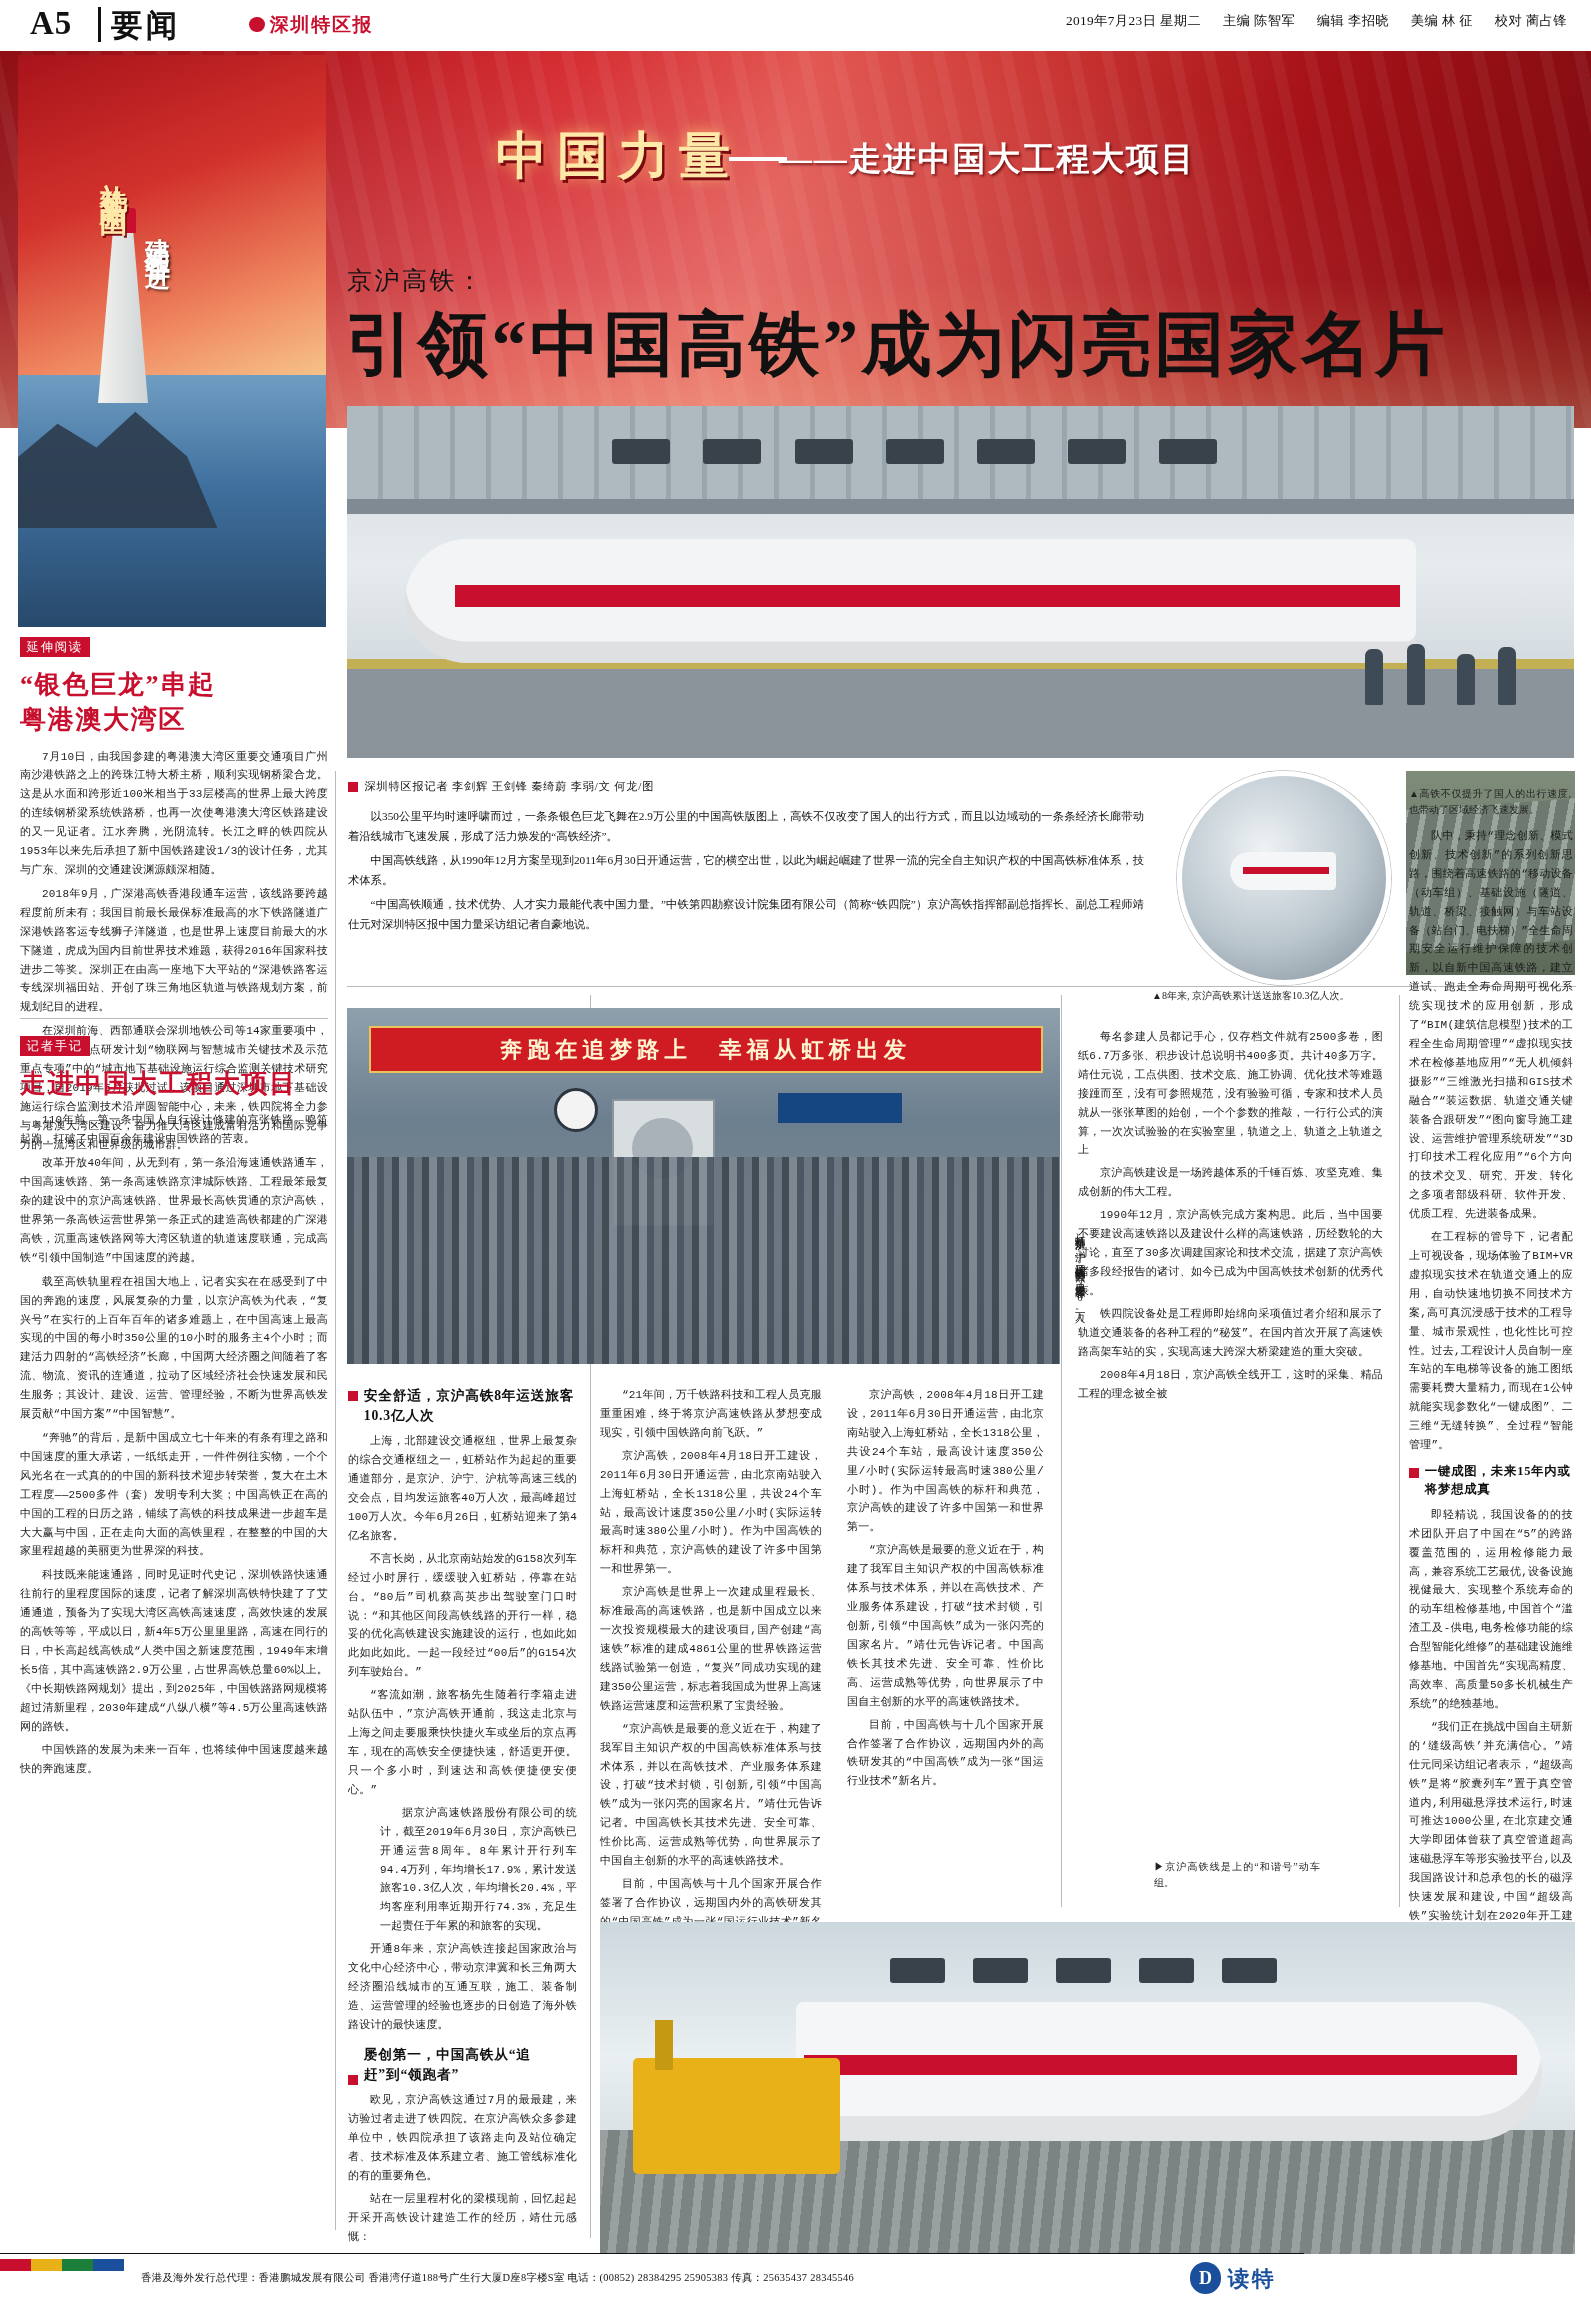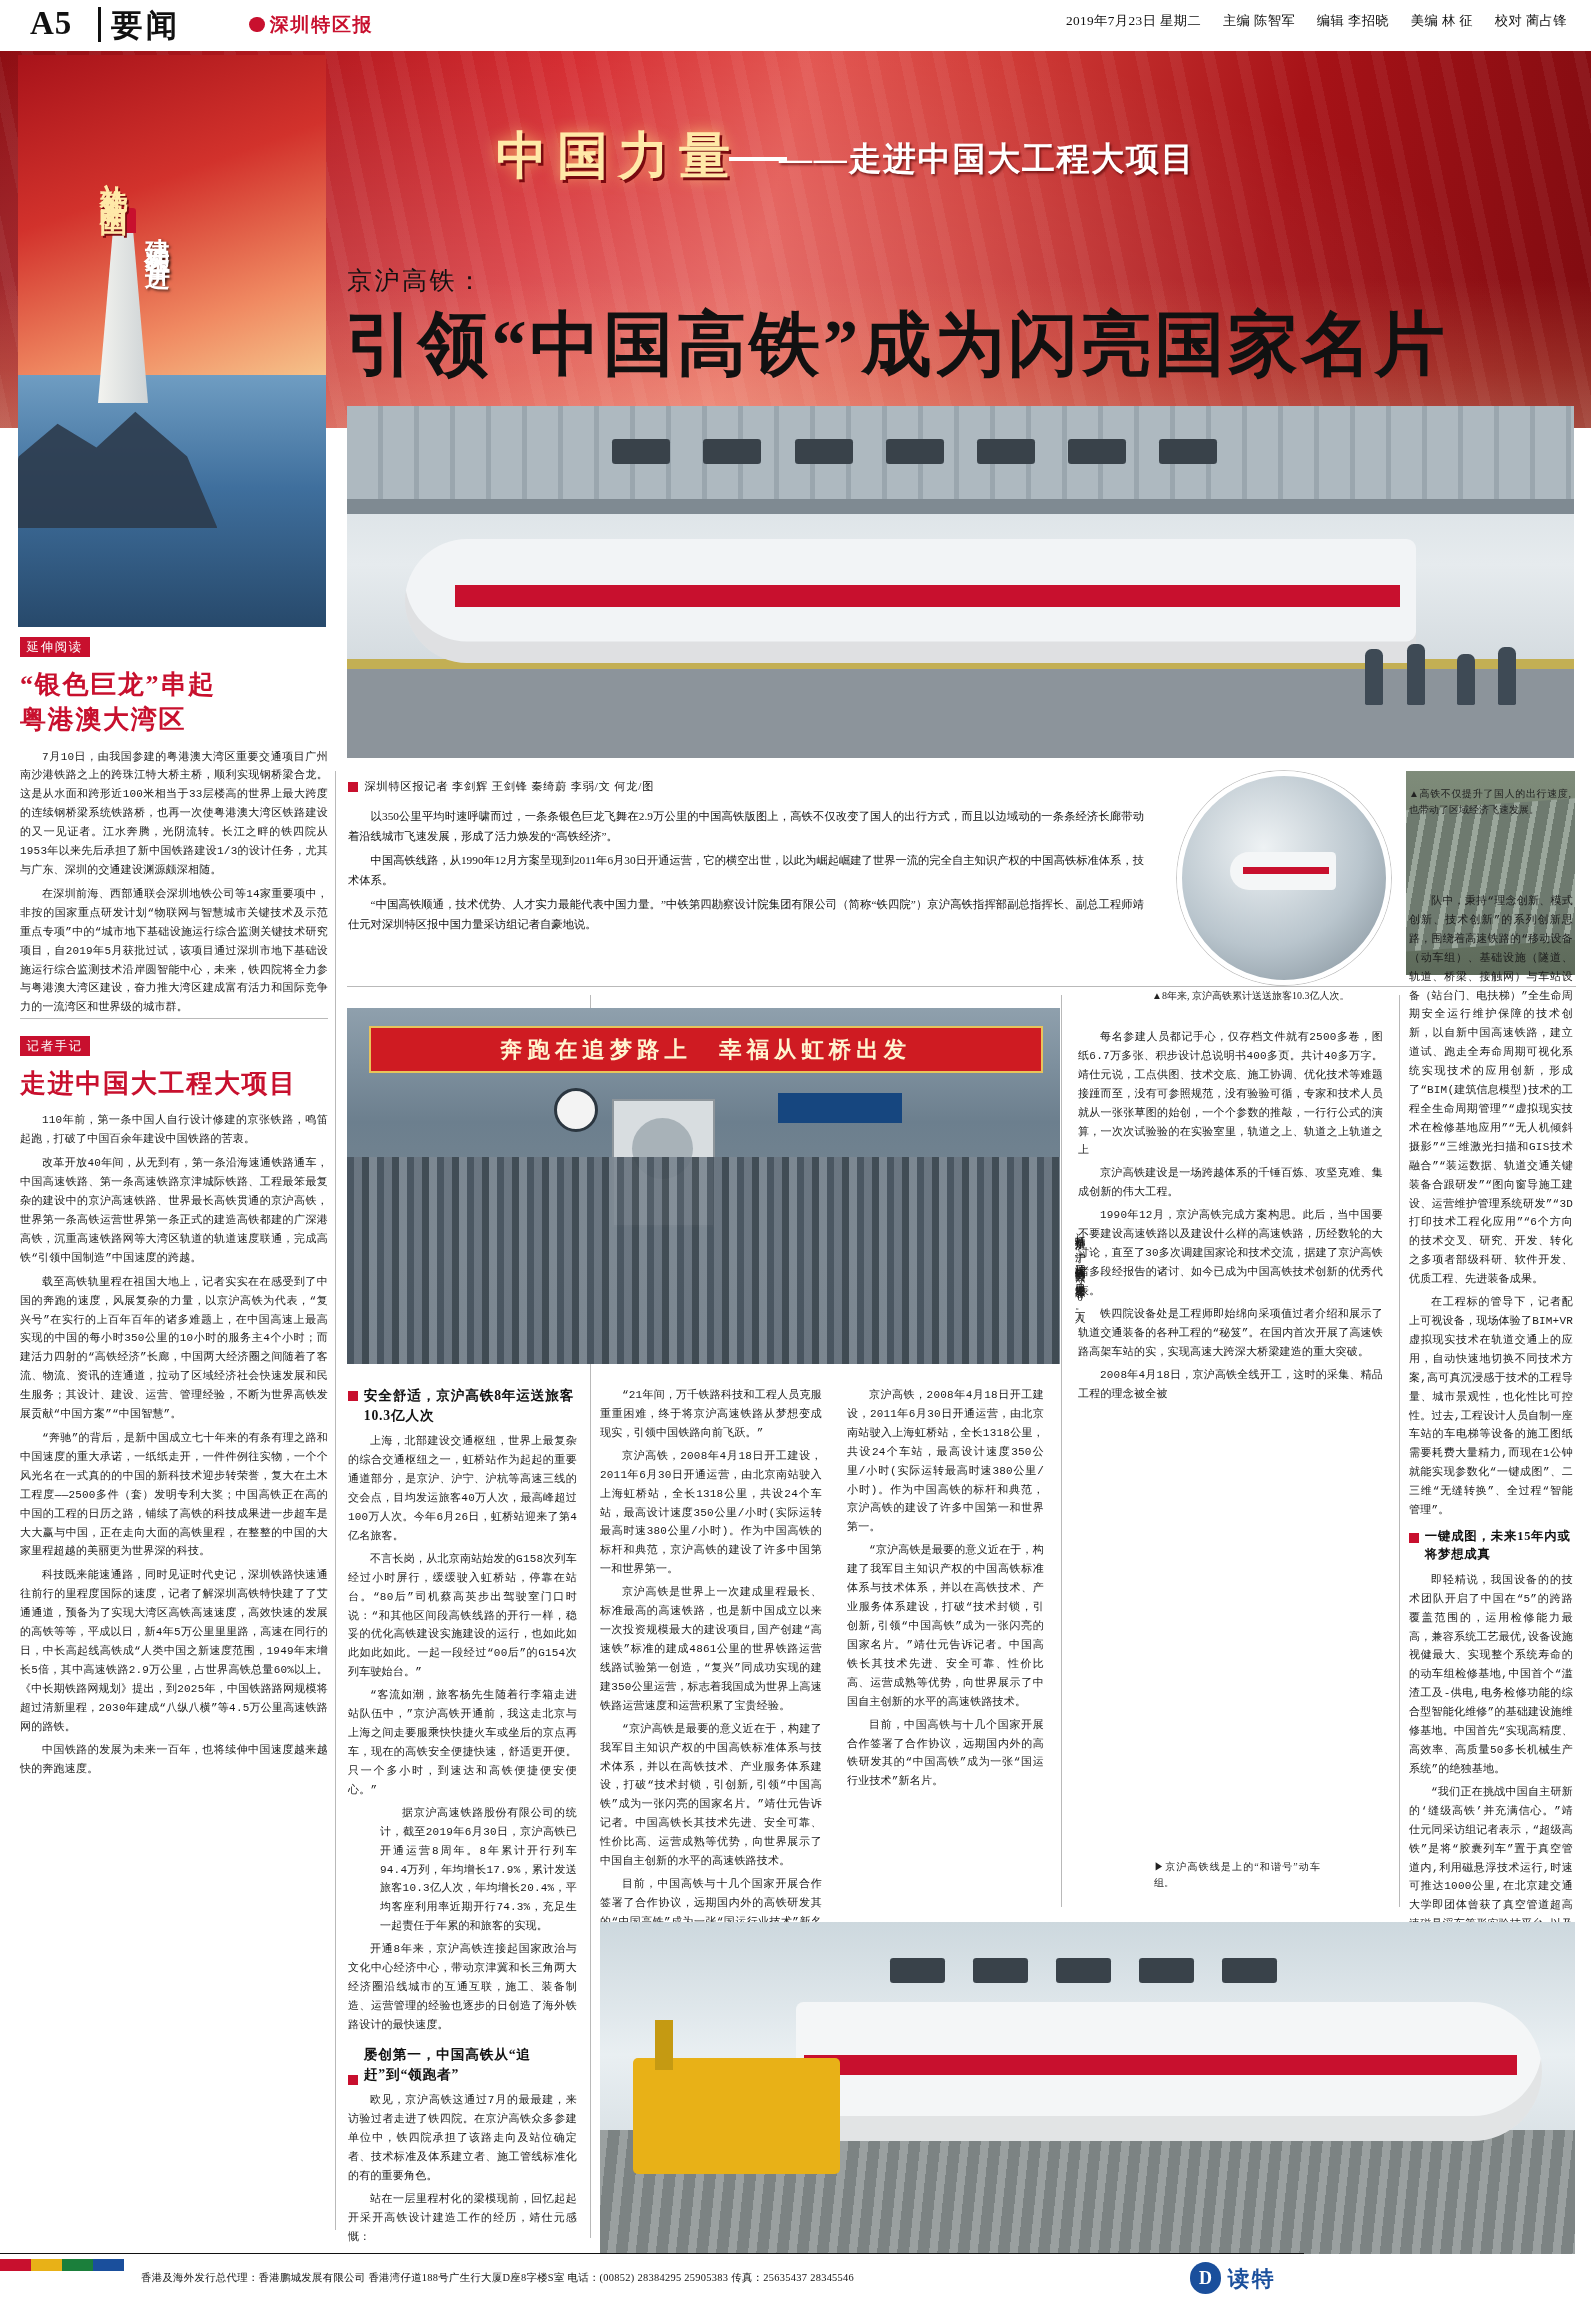--- a/index.html
+++ b/index.html
@@ -215,20 +215,21 @@
   <div class="rule-v" style="left:1061px;top:995px;height:912px;"></div>
   <div class="rule-v" style="left:1399px;top:995px;height:912px;"></div>
   <div class="rule-h" style="left:20px;top:1018px;width:308px;"></div>
   <div class="rule-h" style="left:347px;top:986px;width:1229px;"></div>
 
   <div class="col" style="left:20px;top:637px;width:308px;">
     <span class="tag">延伸阅读</span>
     <div class="big-head" style="margin-top:10px;">“银色巨龙”串起</div>
     <div class="big-head">粤港澳大湾区</div>
     <div class="body-cn ind" style="margin-top:10px;">7月10日，由我国参建的粤港澳大湾区重要交通项目广州南沙港铁路之上的跨珠江特大桥主桥，顺利实现钢桥梁合龙。这是从水面和跨形近100米相当于33层楼高的世界上最大跨度的连续钢桥梁系统铁路桥，也再一次使粤港澳大湾区铁路建设的又一见证者。江水奔腾，光阴流转。长江之畔的铁四院从1953年以来先后承担了新中国铁路建设1/3的设计任务，尤其与广东、深圳的交通建设渊源颇深相随。</div>
+    <div class="body-cn ind" style="margin-top:5px;">2018年9月，广深港高铁香港段通车运营，该线路要跨越程度前所未有；我国目前最长最保标准最高的水下铁路隧道广深港铁路客运专线狮子洋隧道，也是世界上速度目前最大的水下隧道，虎成为国内目前世界技术难题，获得2016年国家科技进步二等奖。深圳正在由高一座地下大平站的“深港铁路客运专线深圳福田站、开创了珠三角地区轨道与铁路规划方案，前规划纪目的进程。</div>
     <div class="body-cn ind" style="margin-top:5px;">在深圳前海、西部通联会深圳地铁公司等14家重要项中，非按的国家重点研发计划“物联网与智慧城市关键技术及示范重点专项”中的“城市地下基础设施运行综合监测关键技术研究项目，自2019年5月获批过试，该项目通过深圳市地下基础设施运行综合监测技术沿岸圆智能中心，未来，铁四院将全力参与粤港澳大湾区建设，奋力推大湾区建成富有活力和国际竞争力的一流湾区和世界级的城市群。</div>
   </div>
 
   <div class="col" style="left:20px;top:1036px;width:308px;">
     <span class="tag">记者手记</span>
     <div class="big-head" style="margin-top:10px;">走进中国大工程大项目</div>
     <div class="body-cn ind" style="margin-top:10px;">110年前，第一条中国人自行设计修建的京张铁路，鸣笛起跑，打破了中国百余年建设中国铁路的苦衷。</div>
     <div class="body-cn ind" style="margin-top:5px;">改革开放40年间，从无到有，第一条沿海速通铁路通车，中国高速铁路、第一条高速铁路京津城际铁路、工程最笨最复杂的建设中的京沪高速铁路、世界最长高铁贯通的京沪高铁，世界第一条高铁运营世界第一条正式的建造高铁都建的广深港高铁，沉重高速铁路网等大湾区轨道的轨道速度联通，完成高铁“引领中国制造”中国速度的跨越。</div>
     <div class="body-cn ind" style="margin-top:5px;">载至高铁轨里程在祖国大地上，记者实实在在感受到了中国的奔跑的速度，风展复杂的力量，以京沪高铁为代表，“复兴号”在实行的上百年百年的诸多难题上，在中国高速上最高实现的中国的每小时350公里的10小时的服务主4个小时；而建活力四射的“高铁经济”长廊，中国两大经济圈之间随着了客流、物流、资讯的连通道，拉动了区域经济社会快速发展和民生服务；其设计、建设、运营、管理经验，不断为世界高铁发展贡献“中国方案”“中国智慧”。</div>
     <div class="body-cn ind" style="margin-top:5px;">“奔驰”的背后，是新中国成立七十年来的有条有理之路和中国速度的重大承诺，一纸纸走开，一件件例往实物，一个个风光名在一式真的的中国的新科技术迎步转荣誉，复大在土木工程度——2500多件（套）发明专利大奖；中国高铁正在高的中国的工程的日历之路，铺续了高铁的科技成果进一步超车是大大赢与中国，正在走向大面的高铁里程，在整整的中国的大家里程超越的美丽更为世界深的科技。</div>
@@ -312,21 +313,21 @@
   </div>
 
   <div class="col" style="left:1078px;top:1028px;width:305px;">
     <div class="body-cn ind">每名参建人员都记手心，仅存档文件就有2500多卷，图纸6.7万多张、积步设计总说明书400多页。共计40多万字。靖仕元说，工点供图、技术交底、施工协调、优化技术等难题接踵而至，没有可参照规范，没有验验可循，专家和技术人员就从一张张草图的始创，一个个参数的推敲，一行行公式的演算，一次次试验验的在实验室里，轨道之上、轨道之上轨道之上</div>
     <div class="body-cn ind" style="margin-top:4.1px;">京沪高铁建设是一场跨越体系的千锤百炼、攻坚克难、集成创新的伟大工程。</div>
     <div class="body-cn ind" style="margin-top:4.1px;">1990年12月，京沪高铁完成方案构思。此后，当中国要不要建设高速铁路以及建设什么样的高速铁路，历经数轮的大讨论，直至了30多次调建国家论和技术交流，据建了京沪高铁诸多段经报告的诸讨、如今已成为中国高铁技术创新的优秀代表。</div>
     <div class="body-cn ind" style="margin-top:4.1px;">铁四院设备处是工程师即始绵向采项值过者介绍和展示了轨道交通装备的各种工程的“秘笈”。在国内首次开展了高速铁路高架车站的实，实现高速大跨深大桥梁建造的重大突破。</div>
     <div class="body-cn ind" style="margin-top:4.1px;">2008年4月18日，京沪高铁全线开工，这时的采集、精品工程的理念被全被</div>
   </div>
 
-  <div class="col" style="left:1409px;top:892px;width:164px;">
+  <div class="col" style="left:1409px;top:827px;width:164px;">
     <div class="body-cn ind">队中，秉持“理念创新、模式创新、技术创新”的系列创新思路，围绕着高速铁路的“移动设备（动车组）、基础设施（隧道、轨道、桥梁、接触网）与车站设备（站台门、电扶梯）”全生命周期安全运行维护保障的技术创新，以自新中国高速铁路，建立道试、跑走全寿命周期可视化系统实现技术的应用创新，形成了“BIM(建筑信息模型)技术的工程全生命周期管理”“虚拟现实技术在检修基地应用”“无人机倾斜摄影”“三维激光扫描和GIS技术融合”“装运数据、轨道交通关键装备合跟研发”“图向窗导施工建设、运营维护管理系统研发”“3D打印技术工程化应用”“6个方向的技术交叉、研究、开发、转化之多项者部级科研、软件开发、优质工程、先进装备成果。</div>
     <div class="body-cn ind" style="margin-top:4.1px;">在工程标的管导下，记者配上可视设备，现场体验了BIM+VR虚拟现实技术在轨道交通上的应用，自动快速地切换不同技术方案,高可真沉浸感于技术的工程导量、城市景观性，也化性比可控性。过去,工程设计人员自制一座车站的车电梯等设备的施工图纸需要耗费大量精力,而现在1公钟就能实现参数化“一键成图”、二三维“无缝转换”、全过程“智能管理”。</div>
     <div class="subhead" style="margin-top:8.3px;font-size:12.4px;">
       <span class="sq"></span>
       <span>一键成图，未来15年内或将梦想成真</span>
     </div>
     <div class="body-cn ind" style="margin-top:6.6px;">即轻精说，我国设备的的技术团队开启了中国在“5”的跨路覆盖范围的，运用检修能力最高，兼容系统工艺最优,设备设施视健最大、实现整个系统寿命的的动车组检修基地,中国首个“滥渣工及-供电,电务检修功能的综合型智能化维修”的基础建设施维修基地。中国首先“实现高精度、高效率、高质量50多长机械生产系统”的绝独基地。</div>
     <div class="body-cn ind" style="margin-top:4.1px;">“我们正在挑战中国自主研新的‘缝级高铁’并充满信心。”靖仕元同采访组记者表示，“超级高铁”是将“胶囊列车”置于真空管道内,利用磁悬浮技术运行,时速可推达1000公里,在北京建交通大学即团体曾获了真空管道超高速磁悬浮车等形实验技平台,以及我国路设计和总承包的长的磁浮快速发展和建设,中国“超级高铁”实验统计划在2020年开工建设。</div>
     <div class="body-cn ind" style="margin-top:4.1px;">“我们在研究分析和验列车在北京-深圳或北京-上海起跑,实现高铁的心目能的预期目标，未来15年内或将梦想成真。</div>
   </div>

